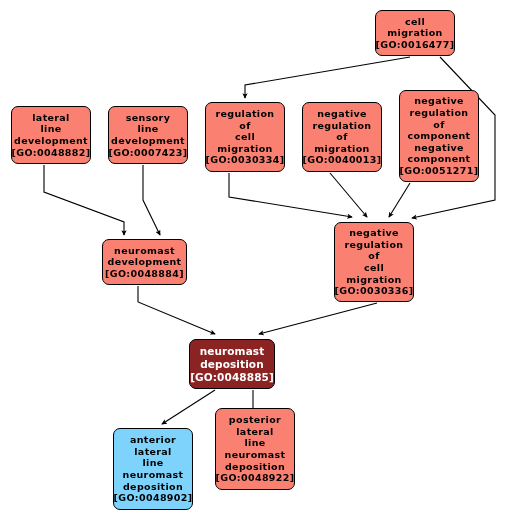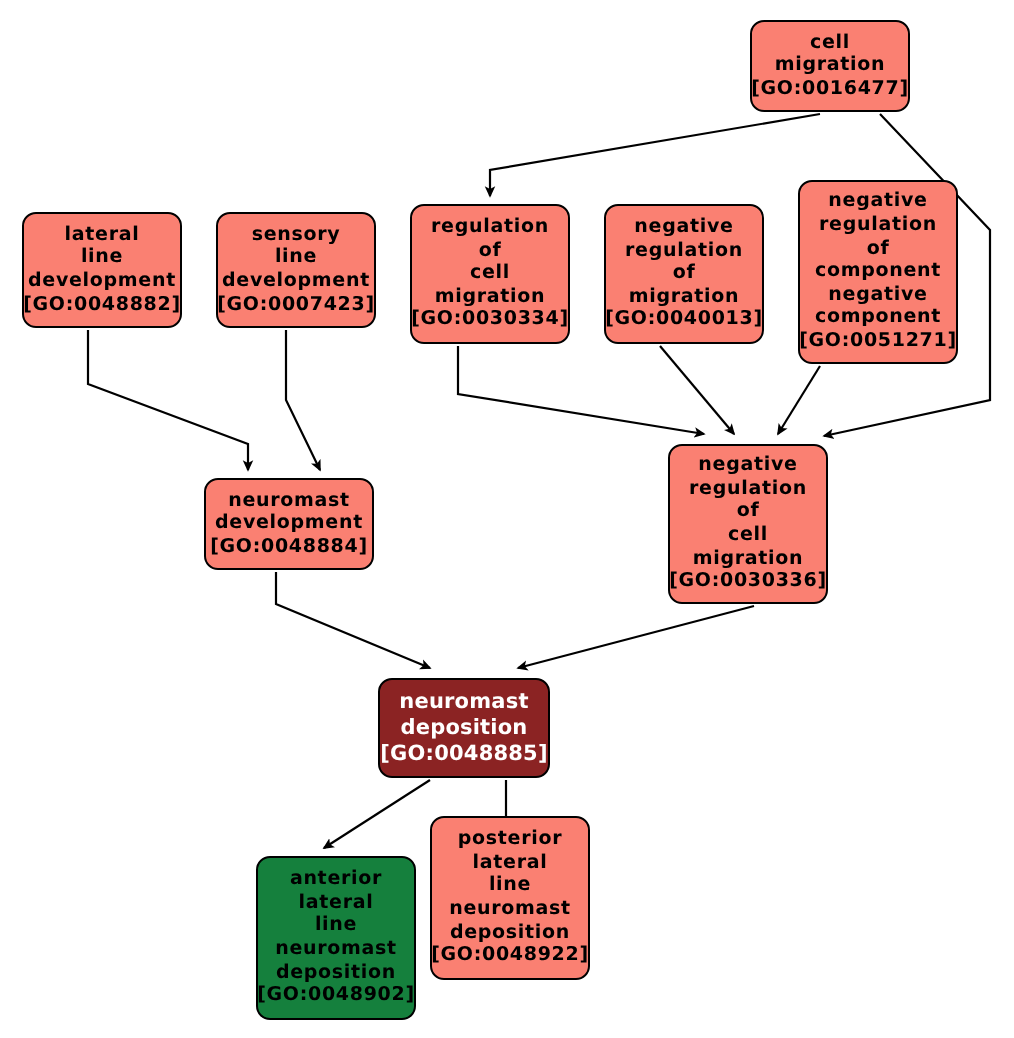--- a/index.html
+++ b/index.html
@@ -131,21 +131,21 @@
         <span class="ln">of</span>
         <span class="ln">cell</span>
         <span class="ln">migration</span>
         <span class="ln">[GO:0030336]</span>
       </div>
       <div class="node selected" style="left: 189px; top: 339px; width: 86px; height: 50px; background: rgb(139, 35, 35); color: rgb(255, 255, 255); border-color: rgb(0, 0, 0);">
         <span class="ln">neuromast</span>
         <span class="ln">deposition</span>
         <span class="ln">[GO:0048885]</span>
       </div>
-      <div class="node" style="left: 128px; top: 428px; width: 80px; height: 82px; background: #15803d; color: rgb(0, 0, 0); border-color: rgb(0, 0, 0);">
+      <div class="node" style="left: 113px; top: 428px; width: 80px; height: 82px; background: #7dd3fc; color: rgb(0, 0, 0); border-color: rgb(0, 0, 0);">
         <span class="ln">anterior</span>
         <span class="ln">lateral</span>
         <span class="ln">line</span>
         <span class="ln">neuromast</span>
         <span class="ln">deposition</span>
         <span class="ln">[GO:0048902]</span>
       </div>
       <div class="node" style="left: 215px; top: 408px; width: 80px; height: 82px; background: rgb(250, 128, 114); color: rgb(0, 0, 0); border-color: rgb(0, 0, 0);">
         <span class="ln">posterior</span>
         <span class="ln">lateral</span>

